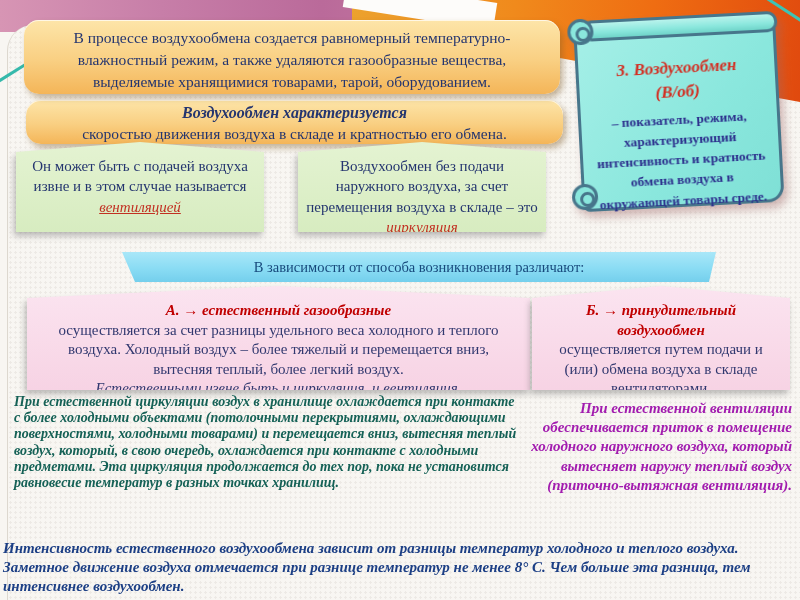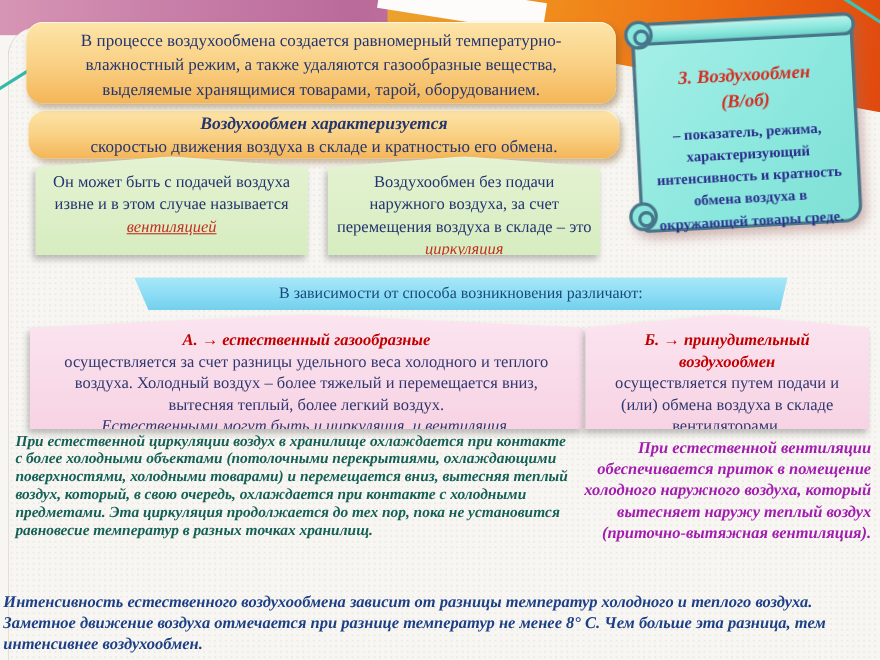--- a/index.html
+++ b/index.html
@@ -35,21 +35,21 @@
   .obox2 .t{font-weight:bold;font-style:italic;font-size:16px;}
   
   .pent-wrap{position:absolute;filter:drop-shadow(-2px 4px 3px rgba(110,110,110,.45));}
   .pent{width:100%;height:100%;box-sizing:border-box;text-align:center;}
   .green .pent{clip-path:polygon(0 10px,50% 0,100% 10px,100% 100%,0 100%);
     background:linear-gradient(#e4f3d2 0%,#d7ecc0 100%);
     font-size:15px;line-height:1.35;padding:14px 8px 4px;}
   .pink .pent{clip-path:polygon(0 12px,50% 0,100% 12px,100% 100%,0 100%);
     background:linear-gradient(#fbe4f0 0%,#f7d3e4 100%);
     font-size:15px;line-height:1.3;padding:15px 10px 4px;}
-  .gbox1{left:32px;top:142px;width:248px;height:90px;}
+  .gbox1{left:16px;top:142px;width:248px;height:90px;}
   .gbox2{left:298px;top:142px;width:248px;height:90px;}
   .pboxA{left:27px;top:286px;width:503px;height:104px;}
   .pboxB{left:532px;top:286px;width:258px;height:104px;}
   .redlink{color:#c23022;font-style:italic;text-decoration:underline;cursor:pointer;}
   .ptitle{color:#c00000;font-weight:bold;font-style:italic;}
   .pbody{color:#31386f;}
   .pnote{color:#31386f;font-style:italic;}
   
   .bluebar{position:absolute;left:122px;top:252px;width:594px;height:30px;
     clip-path:polygon(0 0,100% 0,calc(100% - 7px) 100%,13px 100%);
@@ -128,21 +128,21 @@
   </div>
 
   <div class="bluebar">
     <span>В зависимости от способа возникновения различают:</span>
   </div>
 
   <div class="pent-wrap pink pboxA">
     <div class="pent">
       <div class="ptitle">А. → естественный газообразные</div>
       <div class="pbody">осуществляется за счет разницы удельного веса холодного и теплого воздуха. Холодный воздух – более тяжелый и перемещается вниз, вытесняя теплый, более легкий воздух.</div>
-      <div class="pnote">Естественными могут быть и циркуляция, и вентиляция.</div>
+      <div class="pnote">Естественными извне быть и циркуляция, и вентиляция.</div>
     </div>
   </div>
   <div class="pent-wrap pink pboxB">
     <div class="pent">
       <div class="ptitle">Б. → принудительный воздухообмен</div>
       <div class="pbody">осуществляется путем подачи и (или) обмена воздуха в складе вентиляторами.</div>
     </div>
   </div>
 
   <div class="para para-teal">При естественной циркуляции воздух в хранилище охлаждается при контакте с более холодными объектами (потолочными перекрытиями, охлаждающими поверхностями, холодными товарами) и перемещается вниз, вытесняя теплый воздух, который, в свою очередь, охлаждается при контакте с холодными предметами. Эта циркуляция продолжается до тех пор, пока не установится равновесие температур в разных точках хранилищ.</div>

